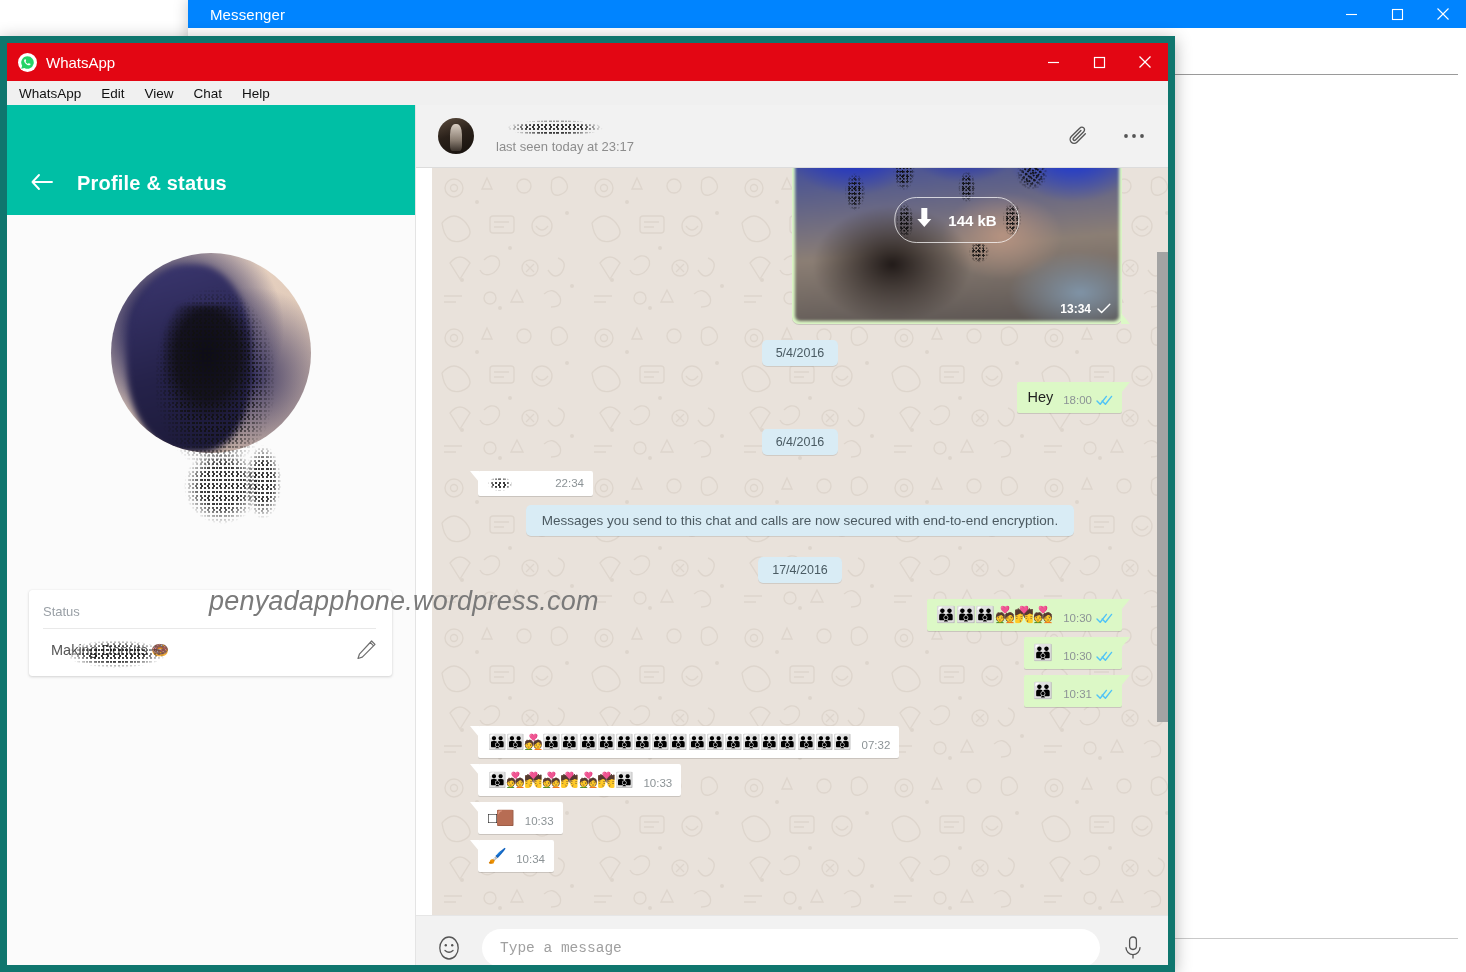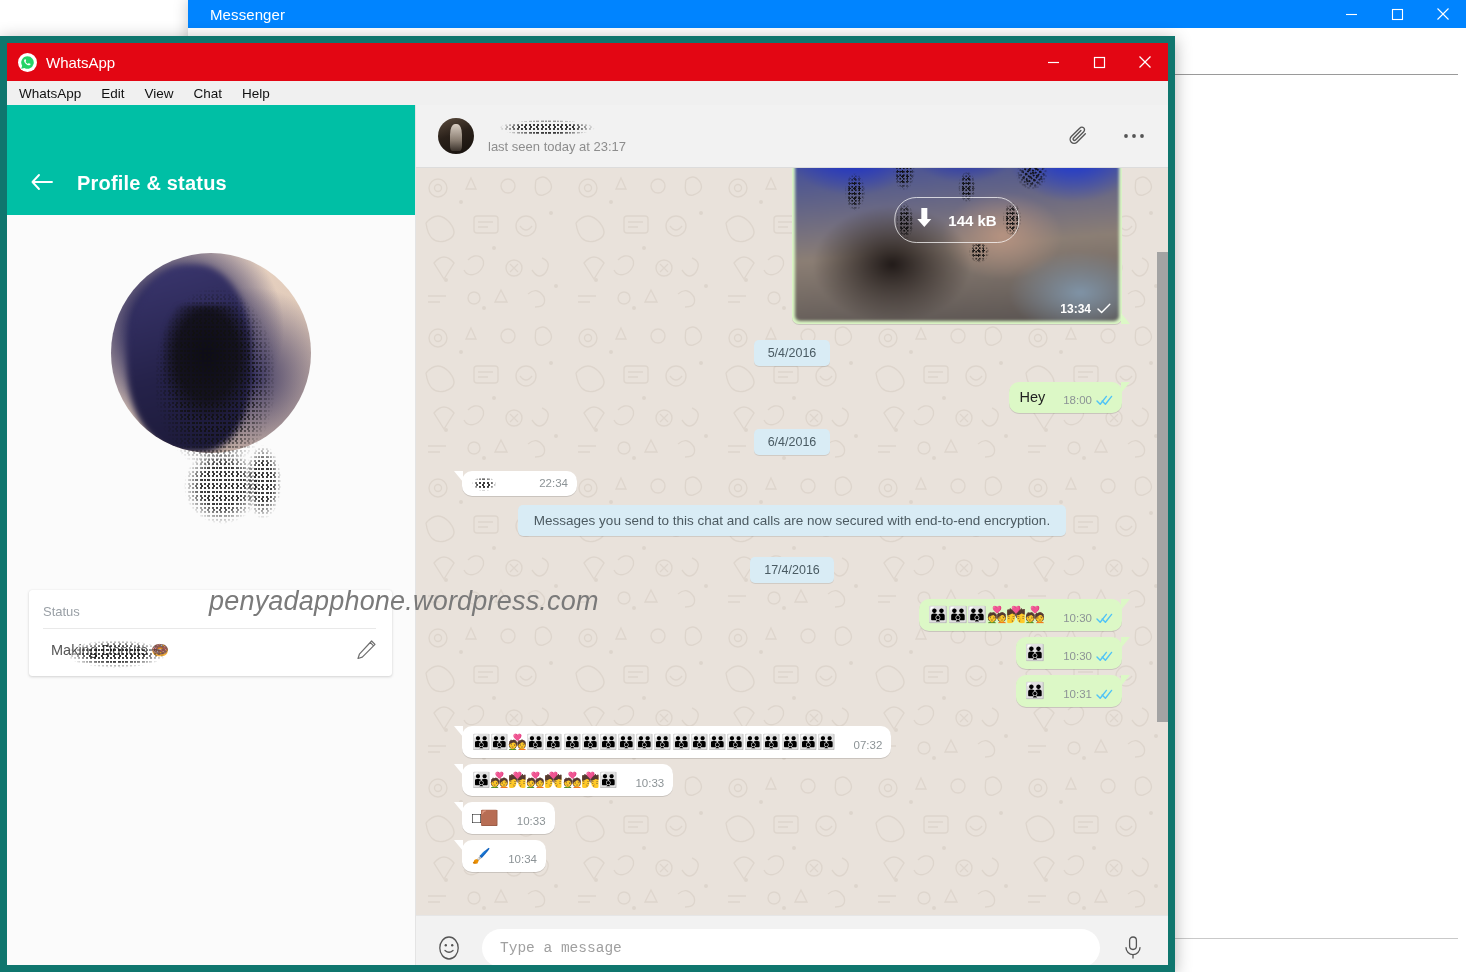--- a/index.html
+++ b/index.html
@@ -158,35 +158,36 @@
   .chat-avatar {
     width: 36px; height: 36px; border-radius: 50%; flex-shrink: 0;
     background: linear-gradient(160deg,#5c4c3e 0%, #2a211a 45%, #16110d 100%);
     position: relative; overflow: hidden;
   }
   .chat-avatar::after {
     content:""; position:absolute; left:33%; top:18%; width:34%; height:74%;
     background: linear-gradient(180deg,#d8cdc2 0%, #8a7e72 60%, #3b332c 100%);
     border-radius: 40% 40% 20% 20%;
   }
-  .chat-hdr-text { margin-left: 14px; position: relative; min-width: 0; }
+  .chat-hdr-text { margin-left: 22px; position: relative; min-width: 0; }
   .chat-name {
     font-size: 15px; color: #333; position: relative; height: 18px;
     line-height: 18px; white-space: nowrap;
   }
   .cc-name { left: -4px; top: -4px; width: 126px; height: 26px;
     -webkit-mask-image: radial-gradient(ellipse 50% 42% at 50% 50%, #000 44%, transparent 76%);
     mask-image: radial-gradient(ellipse 50% 42% at 50% 50%, #000 44%, transparent 76%); }
   .chat-sub { font-size: 13px; color: #8d8d8d; margin-top: 2px; }
   .hdr-actions { margin-left: auto; display: flex; align-items: center; gap: 32px; }
   .hdr-icon { width: 24px; height: 24px; display:flex; align-items:center; justify-content:center; }
 
   .chat-body {
     position: relative; flex: 1; overflow: hidden;
     background-color: #e9e2db;
+    margin-left: 16px;
   }
   .doodle-bg {
     position: absolute; inset: 0;
     opacity: .5;
   }
   .chat-scroll {
     position: absolute; inset: 0; padding: 8px 46px 10px 46px;
     display: flex; flex-direction: column;
   }
   .chat-scrollbar {
@@ -204,23 +205,23 @@
   .sysmsg {
     background: #d9ecf5; color: #4c5a61; font-size: 13.5px;
     padding: 8px 16px; border-radius: 5px; max-width: 620px; 
     box-shadow: 0 1px 0.5px rgba(0,0,0,0.10);
   }
 
   .msg-row { display: flex; margin: 3px 0; }
   .msg-row.out { justify-content: flex-end; }
   .msg-row.in { justify-content: flex-start; }
   .bubble {
-    position: relative; border-radius: 10px; padding: 6px 9px 6px 10px;
+    position: relative; border-radius: 2px; padding: 6px 9px 6px 10px;
     box-shadow: 0 1px 0.5px rgba(0,0,0,0.13);
-    display: flex; align-items: flex-end; gap: 18px; max-width: 86%;
+    display: flex; align-items: flex-end; gap: 10px; max-width: 86%;
   }
   .bubble.out { background: #dcf8c6; }
   .bubble.in  { background: #ffffff; }
   .bubble.out::after {
     content:""; position:absolute; right:-8px; top:0;
     border-width: 0 0 11px 9px; border-style: solid;
     border-color: transparent transparent transparent #dcf8c6;
   }
   .bubble.in::after {
     content:""; position:absolute; left:-8px; top:0;

